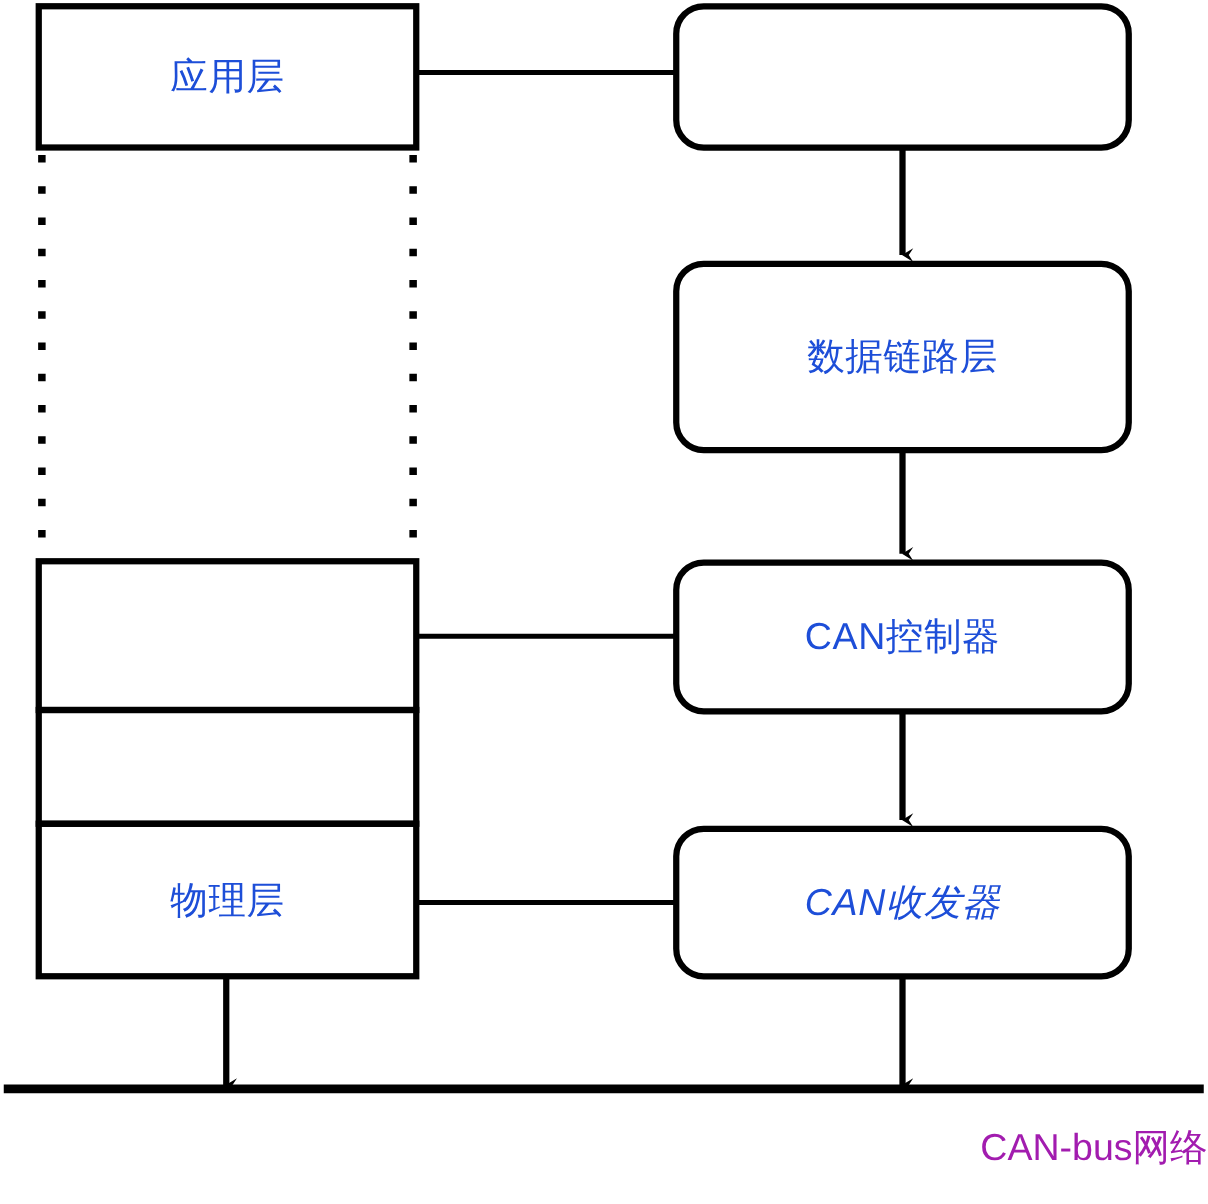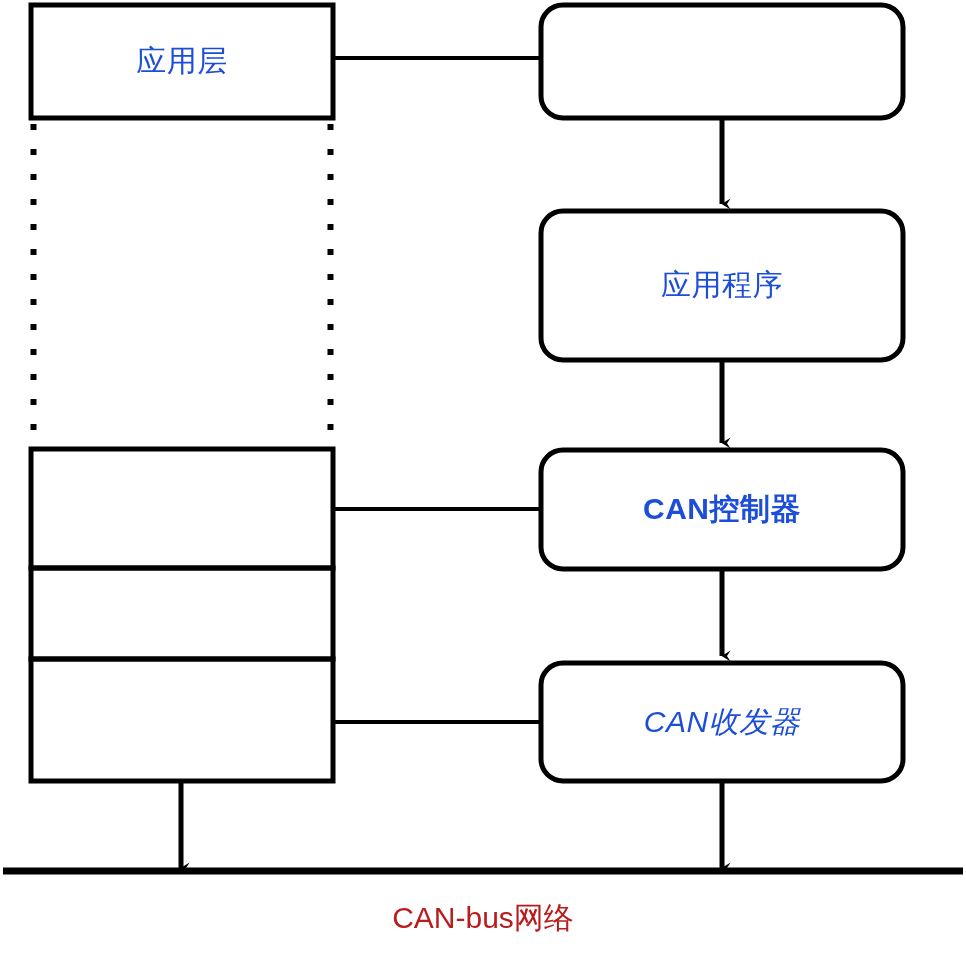--- a/index.html
+++ b/index.html
@@ -31,23 +31,23 @@
     color: #1d4ed8;
     letter-spacing: 0.5px;
     white-space: nowrap;
     pointer-events: none;
   }
   .bus-caption {
     position: absolute;
     left: 0;
     top: 898px;
     width: 966px;
-    text-align: center;
+    text-align: right;
     font-size: 30px;
-    color: #b91c1c;
+    color: #a21caf;
     white-space: nowrap;
   }
 </style>
 </head>
 <body>
 
 <div id="canvas">
 
   <svg id="diagram-svg" viewBox="0 0 966 963" xmlns="http://www.w3.org/2000/svg">
     <defs>
@@ -94,23 +94,24 @@
     </g>
 
     <line id="bus-line" x1="3" y1="871" x2="963" y2="871" stroke="#000000" stroke-width="7"></line>
   </svg>
 
   <div class="node-label" style="left:31px; top:5px; width:302px; height:113px;">应用层</div>
 
 
   <div class="node-label" style="left:31px; top:568px; width:302px; height:91px;"></div>
 
+  <div class="node-label" style="left:31px; top:659px; width:302px; height:122px;">物理层</div>
 
 
-  <div class="node-label" style="left:541px; top:211px; width:362px; height:149px;">应用程序</div>
+  <div class="node-label" style="left:541px; top:211px; width:362px; height:149px;">数据链路层</div>
 
-  <div class="node-label" style="left:541px; top:450px; width:362px; height:119px;font-weight:bold;">CAN控制器</div>
+  <div class="node-label" style="left:541px; top:450px; width:362px; height:119px;">CAN控制器</div>
 
   <div class="node-label" style="left:541px; top:663px; width:362px; height:118px;font-style:italic;">CAN收发器</div>
 
   <div class="bus-caption">CAN-bus网络</div>
 
 </div>
 
 </body></html>

